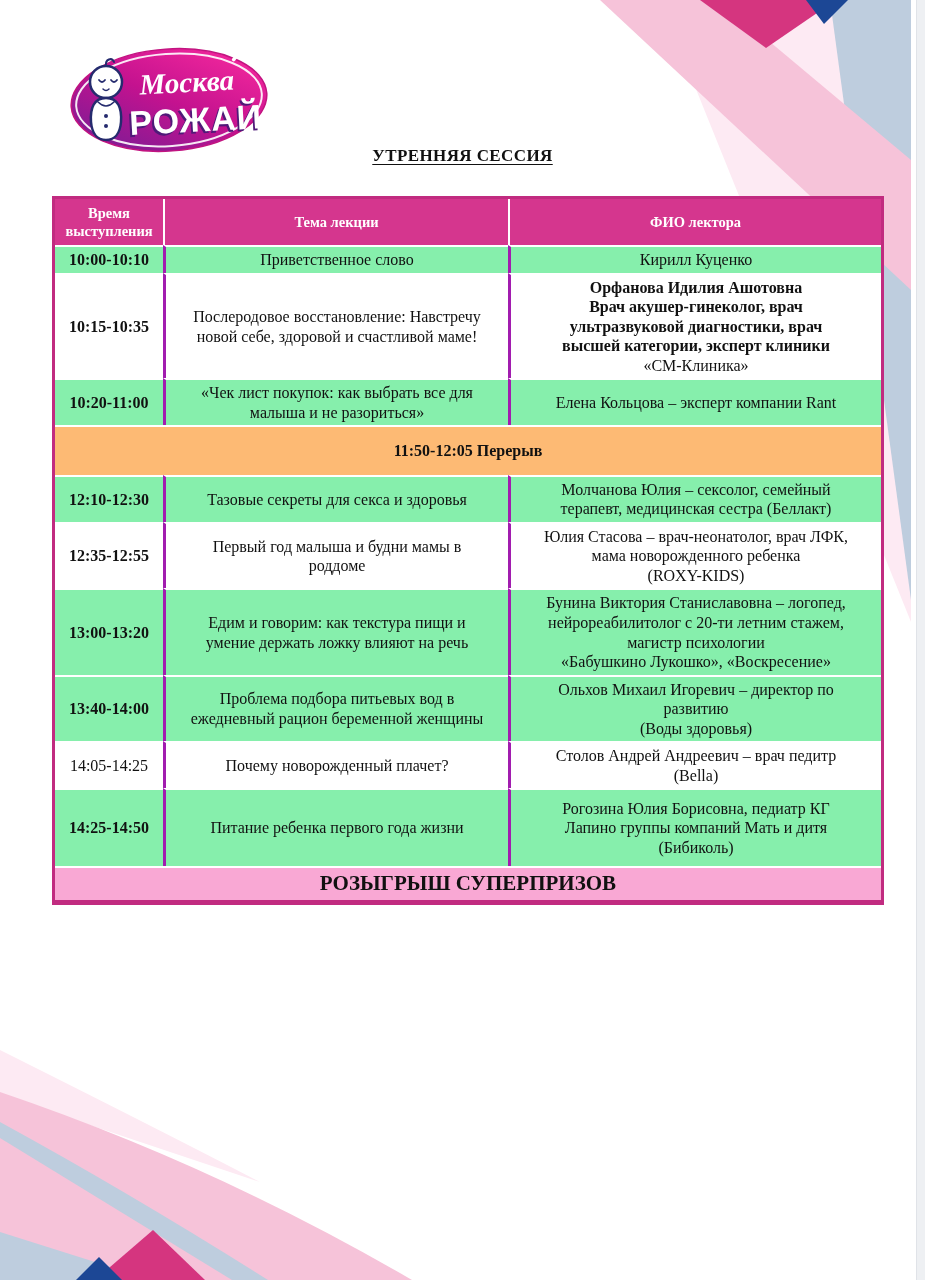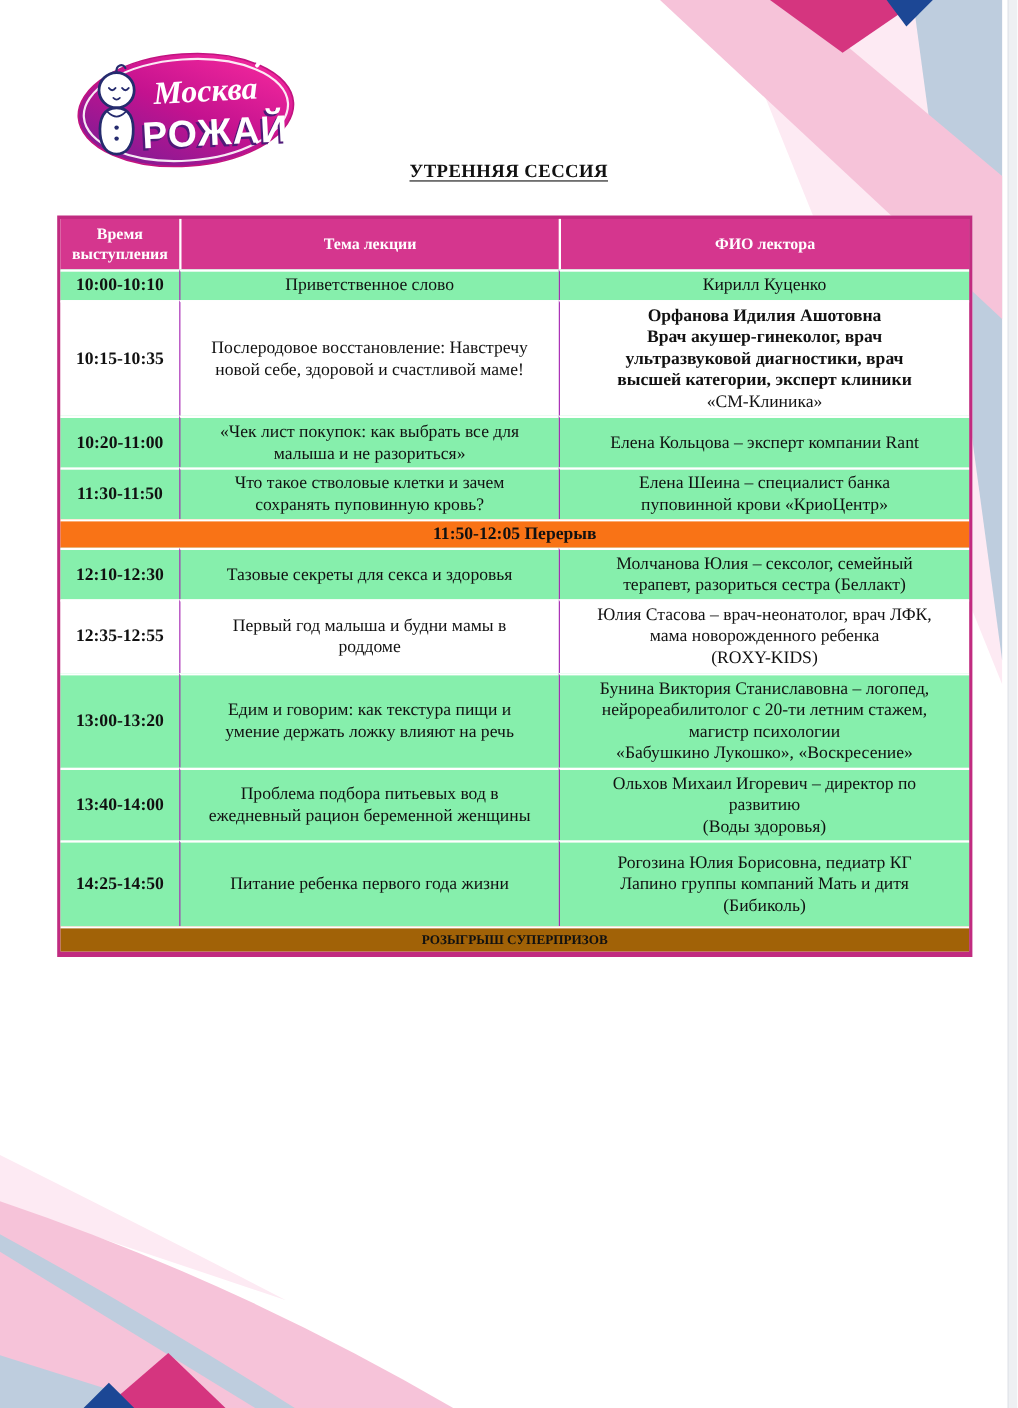--- a/index.html
+++ b/index.html
@@ -23,30 +23,30 @@
   }
   .schedule th{
     background:#d5368e;color:#fff;font-weight:bold;font-size:14.5px;
     line-height:1.25;padding:5px 4px;text-align:center;vertical-align:middle;
     white-space:pre-line;
   }
   .schedule th + th{border-left:2px solid #ffffff}
   .schedule td{
     font-size:16px;line-height:1.22;text-align:center;vertical-align:middle;
     padding:3px 6px;white-space:pre-line;background:#fff;
-    border-top:2px solid #ffffff;border-left:1px solid #a21caf;
+    border-top:2px solid #ffffff;border-left:3px solid #a21caf;
   }
   .schedule td:first-child{border-left:none}
   .schedule tr.pink td{background:#86efac}
   .schedule td.time{font-weight:bold}
   .schedule td.time.reg{font-weight:normal}
   .schedule tr.tall td{height:50px}
   .schedule tr.tall2 td{height:70px}
-  .schedule td.break-cell{background:#f97316;font-weight:bold;border-left:none;padding:2px}
-  .schedule td.prize-cell{background:#a16207;font-weight:bold;font-size:12px;padding:3px}
+  .schedule td.break-cell{background:#fdba74;font-weight:bold;border-left:none;padding:14px}
+  .schedule td.prize-cell{background:#f9a8d4;font-weight:bold;font-size:21px;padding:3px}
   .lb{display:block;font-weight:bold}
   .lr{display:block}
 </style>
 </head>
 <body>
 
 <svg class="bg" viewBox="0 0 925 1280" aria-hidden="true">
 
   <path d="M660 0 L911 0 L911 622 Z" fill="#fdeaf3"></path>
   <path d="M830 0 L911 0 L911 600 Z" fill="#becdde"></path>
@@ -125,35 +125,28 @@
 Врач акушер-гинеколог, врач
 ультразвуковой диагностики, врач
 высшей категории, эксперт клиники</span><span class="lr">«СМ-Клиника»</span></td>
     </tr>
     <tr class="pink">
       <td class="time">10:20-11:00</td>
       <td>«Чек лист покупок: как выбрать все для
 малыша и не разориться»</td>
       <td>Елена Кольцова – эксперт компании Rant</td>
     </tr>
-    <tr class="pink">
-      <td class="time">11:30-11:50</td>
-      <td>Что такое стволовые клетки и зачем
-сохранять пуповинную кровь?</td>
-      <td>Елена Шеина – специалист банка
-пуповинной крови «КриоЦентр»</td>
-    </tr>
     <tr>
       <td colspan="3" class="break-cell">11:50-12:05 Перерыв</td>
     </tr>
     <tr class="pink">
       <td class="time">12:10-12:30</td>
       <td>Тазовые секреты для секса и здоровья</td>
       <td>Молчанова Юлия –  сексолог, семейный
-терапевт, разориться сестра (Беллакт)</td>
+терапевт, медицинская сестра (Беллакт)</td>
     </tr>
     <tr>
       <td class="time">12:35-12:55</td>
       <td>Первый год малыша и будни мамы в
 роддоме</td>
       <td>Юлия Стасова – врач-неонатолог, врач ЛФК,
 мама новорожденного ребенка
 (ROXY-KIDS)</td>
     </tr>
     <tr class="pink">
@@ -166,20 +159,26 @@
 «Бабушкино Лукошко», «Воскресение»</td>
     </tr>
     <tr class="pink">
       <td class="time">13:40-14:00</td>
       <td>Проблема подбора питьевых вод в
 ежедневный рацион беременной женщины</td>
       <td>Ольхов Михаил Игоревич – директор по
 развитию
 (Воды здоровья)</td>
     </tr>
+    <tr>
+      <td class="time reg">14:05-14:25</td>
+      <td>Почему новорожденный плачет?</td>
+      <td>Столов Андрей Андреевич – врач педитр
+(Bella)</td>
+    </tr>
     <tr class="pink tall2">
       <td class="time">14:25-14:50</td>
       <td>Питание ребенка первого года жизни</td>
       <td>Рогозина Юлия Борисовна, педиатр КГ
 Лапино группы компаний Мать и дитя
 (Бибиколь)</td>
     </tr>
     <tr>
       <td colspan="3" class="prize-cell">РОЗЫГРЫШ СУПЕРПРИЗОВ</td>
     </tr>

